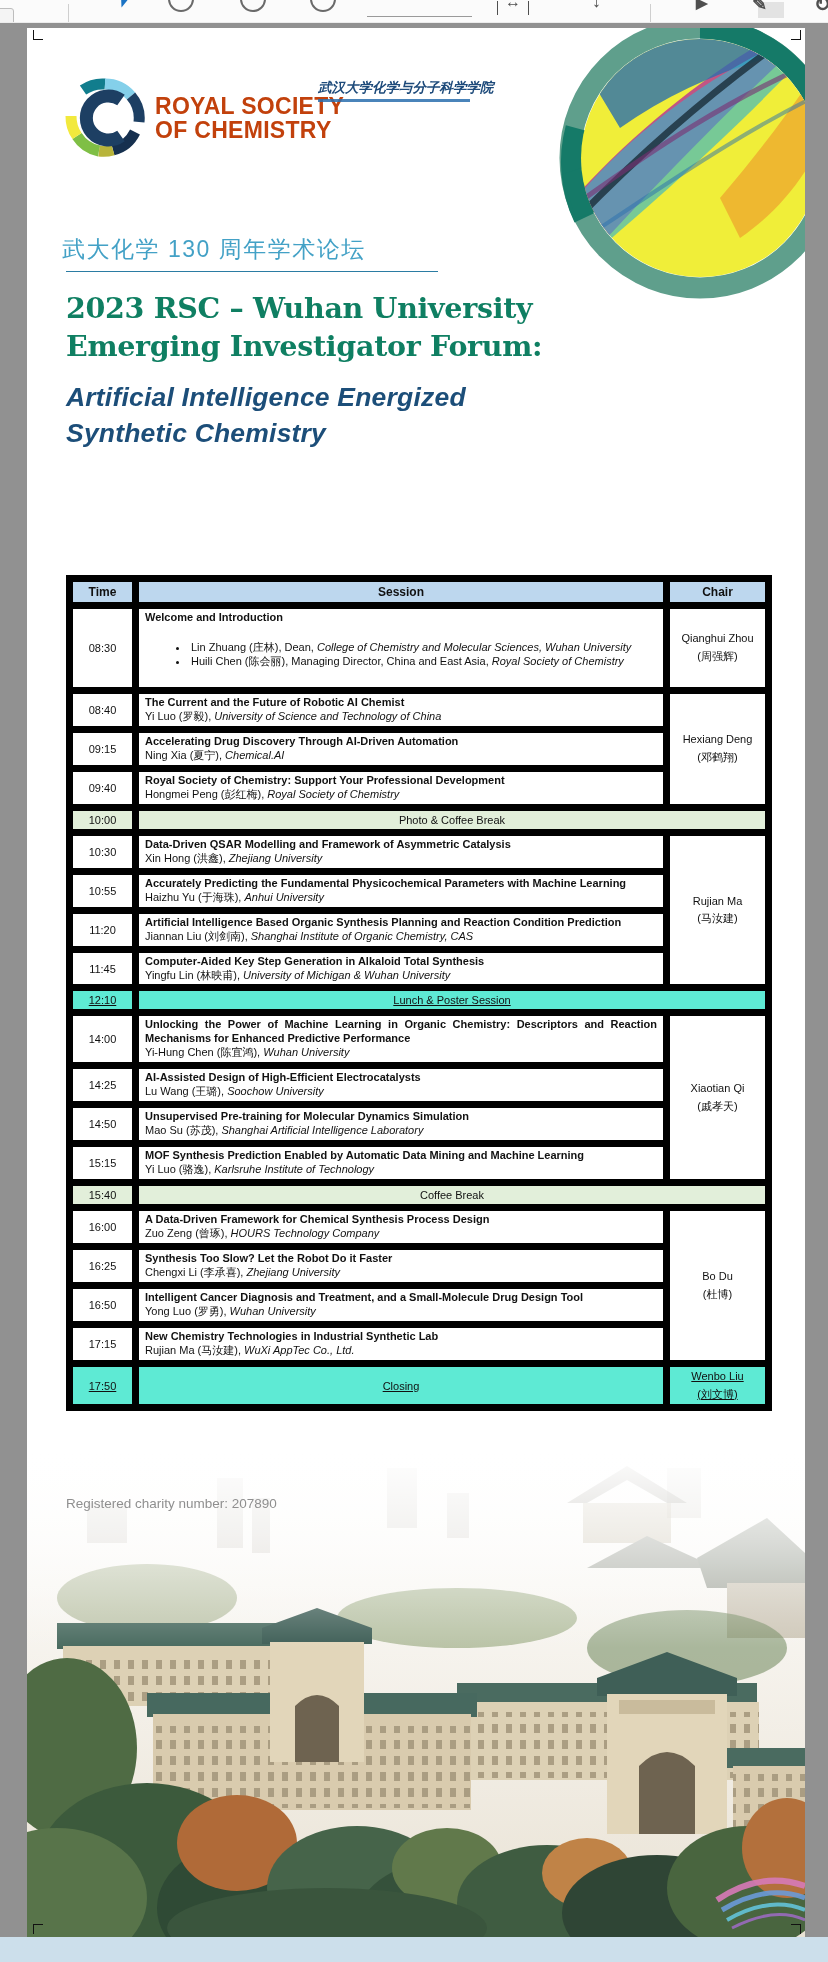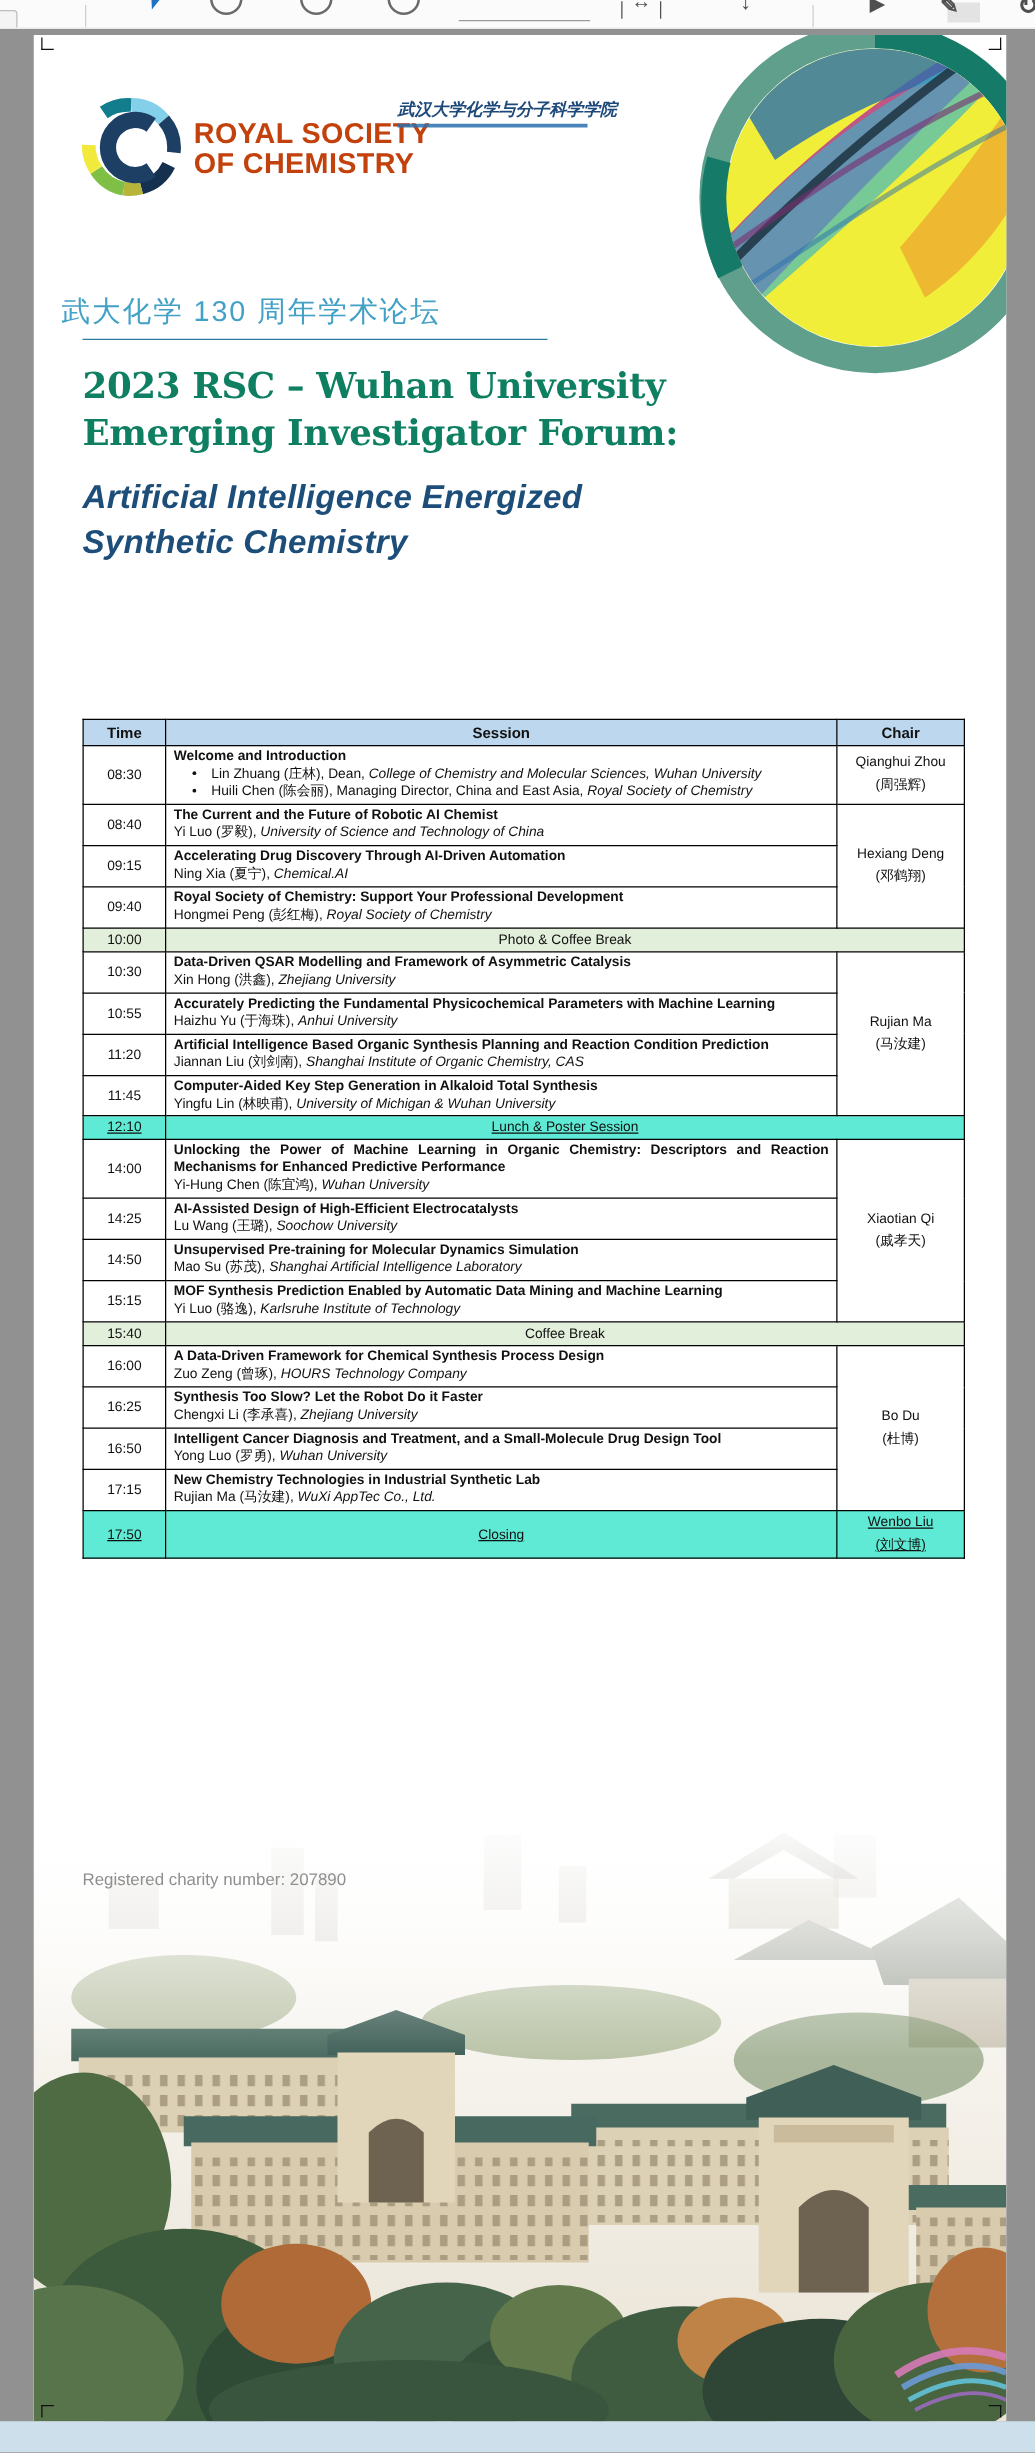--- a/index.html
+++ b/index.html
@@ -34,39 +34,39 @@
   .anniv{position:absolute;left:253px;top:-5px;width:170px;}
   .anniv-mark{position:relative;height:90px;}
   .n13{position:absolute;left:0;top:0;font-size:62px;font-weight:800;color:#1e8a5f;
        font-style:italic;letter-spacing:-4px;line-height:90px;
        background:linear-gradient(135deg,#2aa577,#0f6e4c);-webkit-background-clip:text;background-clip:text;color:transparent;}
   .ring0{position:absolute;left:62px;top:14px;width:46px;height:46px;border:10px solid #1e8a5f;border-radius:50%;}
   .hexwrap{position:absolute;left:98px;top:2px;}
   .years{position:absolute;left:92px;top:68px;font-size:9.5px;font-weight:800;color:#1e8a5f;background:#fff;padding:0 2px;}
   .college-cn{margin-top:6px;color:#1d4a7a;font-size:13.5px;font-weight:700;font-style:italic;white-space:nowrap;}
   .college-bar{margin-top:2px;width:152px;height:3px;background:#2a6fae;opacity:.85;}
-  .heading-cn{position:absolute;left:22px;top:206px;font-size:23px;color:#43a1c6;letter-spacing:1.5px;z-index:2;}
+  .heading-cn{position:absolute;left:35px;top:206px;font-size:23px;color:#43a1c6;letter-spacing:1.5px;z-index:2;}
   .heading-rule{position:absolute;left:39px;top:243px;width:372px;height:1px;background:#2b7ca3;z-index:2;}
   .doc-title{position:absolute;left:39px;top:262px;z-index:2;color:#0f7f62;
              font-family:"DejaVu Serif",serif;font-weight:bold;font-size:28.5px;line-height:1.32;letter-spacing:-.3px;}
   .doc-subtitle{position:absolute;left:39px;top:352px;z-index:2;color:#1c4e79;
                 font-weight:bold;font-style:italic;font-size:26.5px;line-height:1.35;letter-spacing:.2px;}
   .doc-date{position:absolute;left:39px;top:462px;font-size:19px;color:#3c3c3c;line-height:1.5;z-index:2;}
   
   .sched{position:absolute;left:39px;top:547px;width:706px;border-collapse:collapse;z-index:2;
          font-size:11px;color:#111;}
-  .sched td,.sched th{border:1px solid #000000;vertical-align:middle;}
+  .sched td,.sched th{border:7px solid #000000;vertical-align:middle;}
   .sched th{background:#bdd7ee;font-size:12px;font-weight:bold;padding:3px 2px;text-align:center;}
   .col-time{width:66px;}
   .col-chair{width:102px;}
   .time-cell{text-align:center;font-size:11px;}
   .session-cell{padding:2px 6px;vertical-align:top;line-height:1.27;}
   .session-title{font-weight:bold;text-align:justify;}
   .speaker-line{text-align:left;}
-  .session-cell ul{margin:0;padding-left:28px;}
+  .session-cell ul{margin:16px;padding-left:28px;}
   .session-cell li{text-align:justify;padding-left:2px;}
   .break-cell{text-align:center;font-size:11px;padding:3px 4px;margin-left:40px;}
   .chair-cell{text-align:center;line-height:1.6;font-size:11px;}
   .tint-green{background:#e2efda;}
   .tint-blue{background:#5eead4;text-decoration:underline;}
   
   .charity{position:absolute;left:39px;top:1468px;font-size:13.5px;color:#8f8f8f;z-index:3;}
   .photo{position:absolute;left:0;top:1420px;width:778px;height:489px;z-index:1;}
   .photo svg{display:block;}
 </style>

